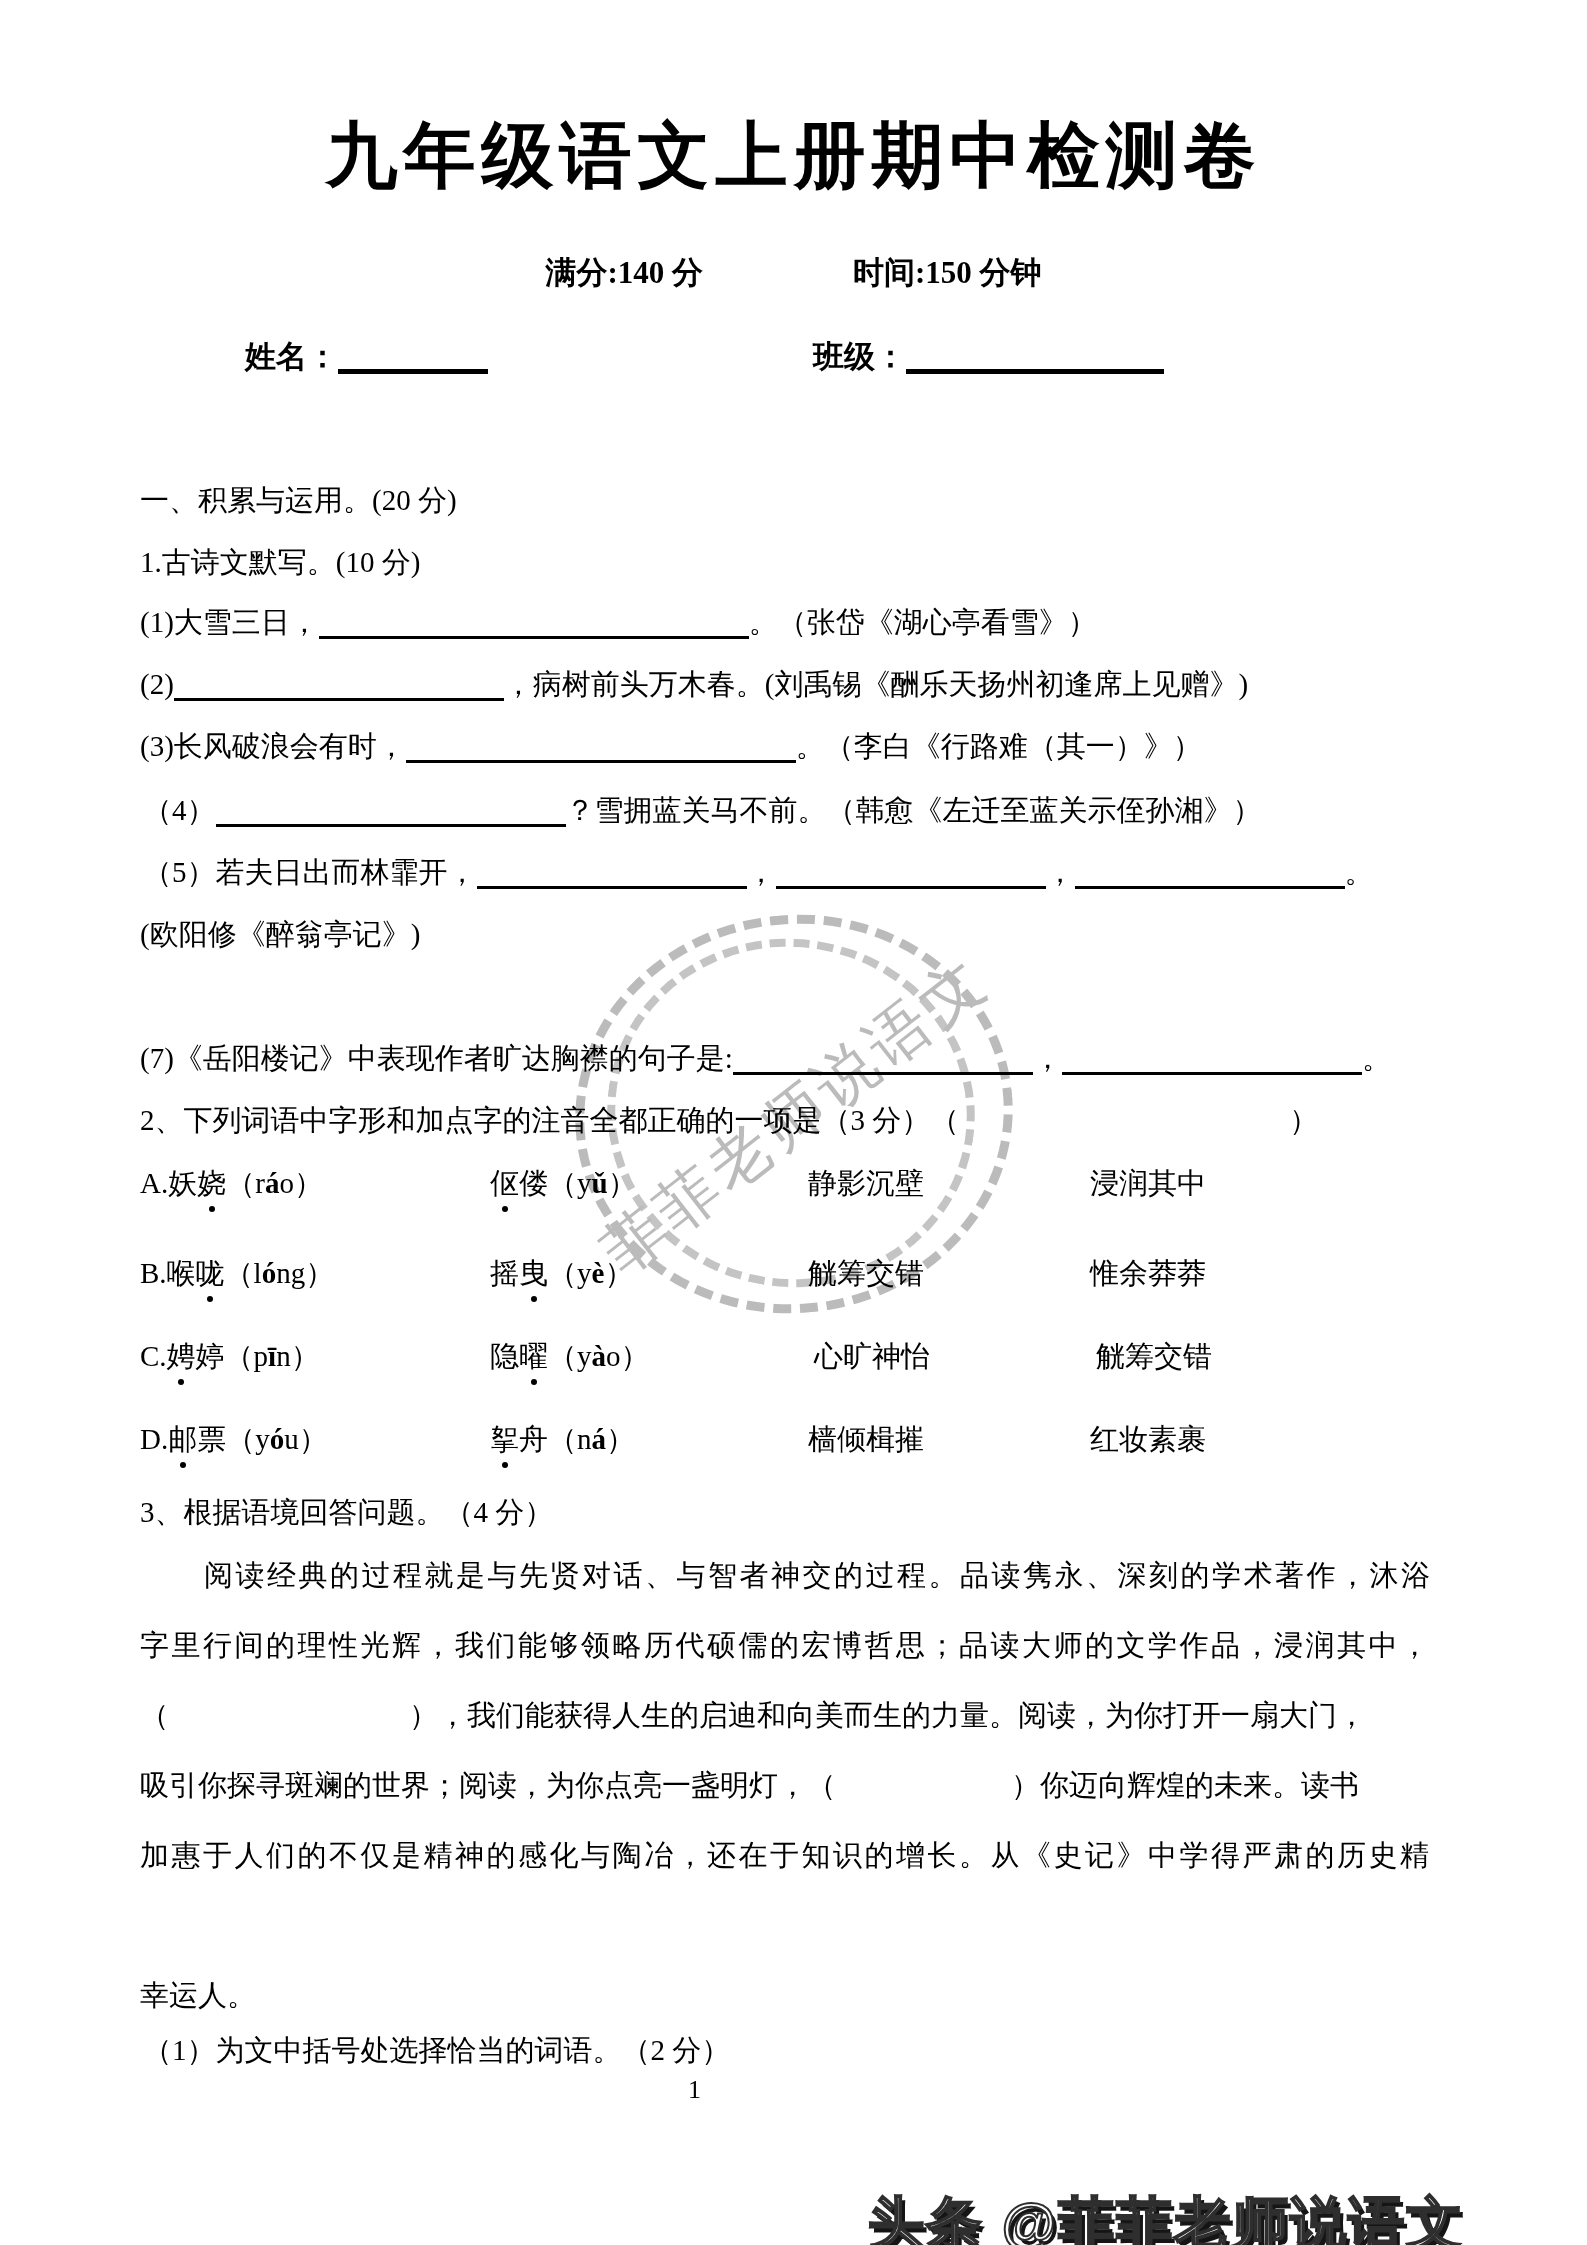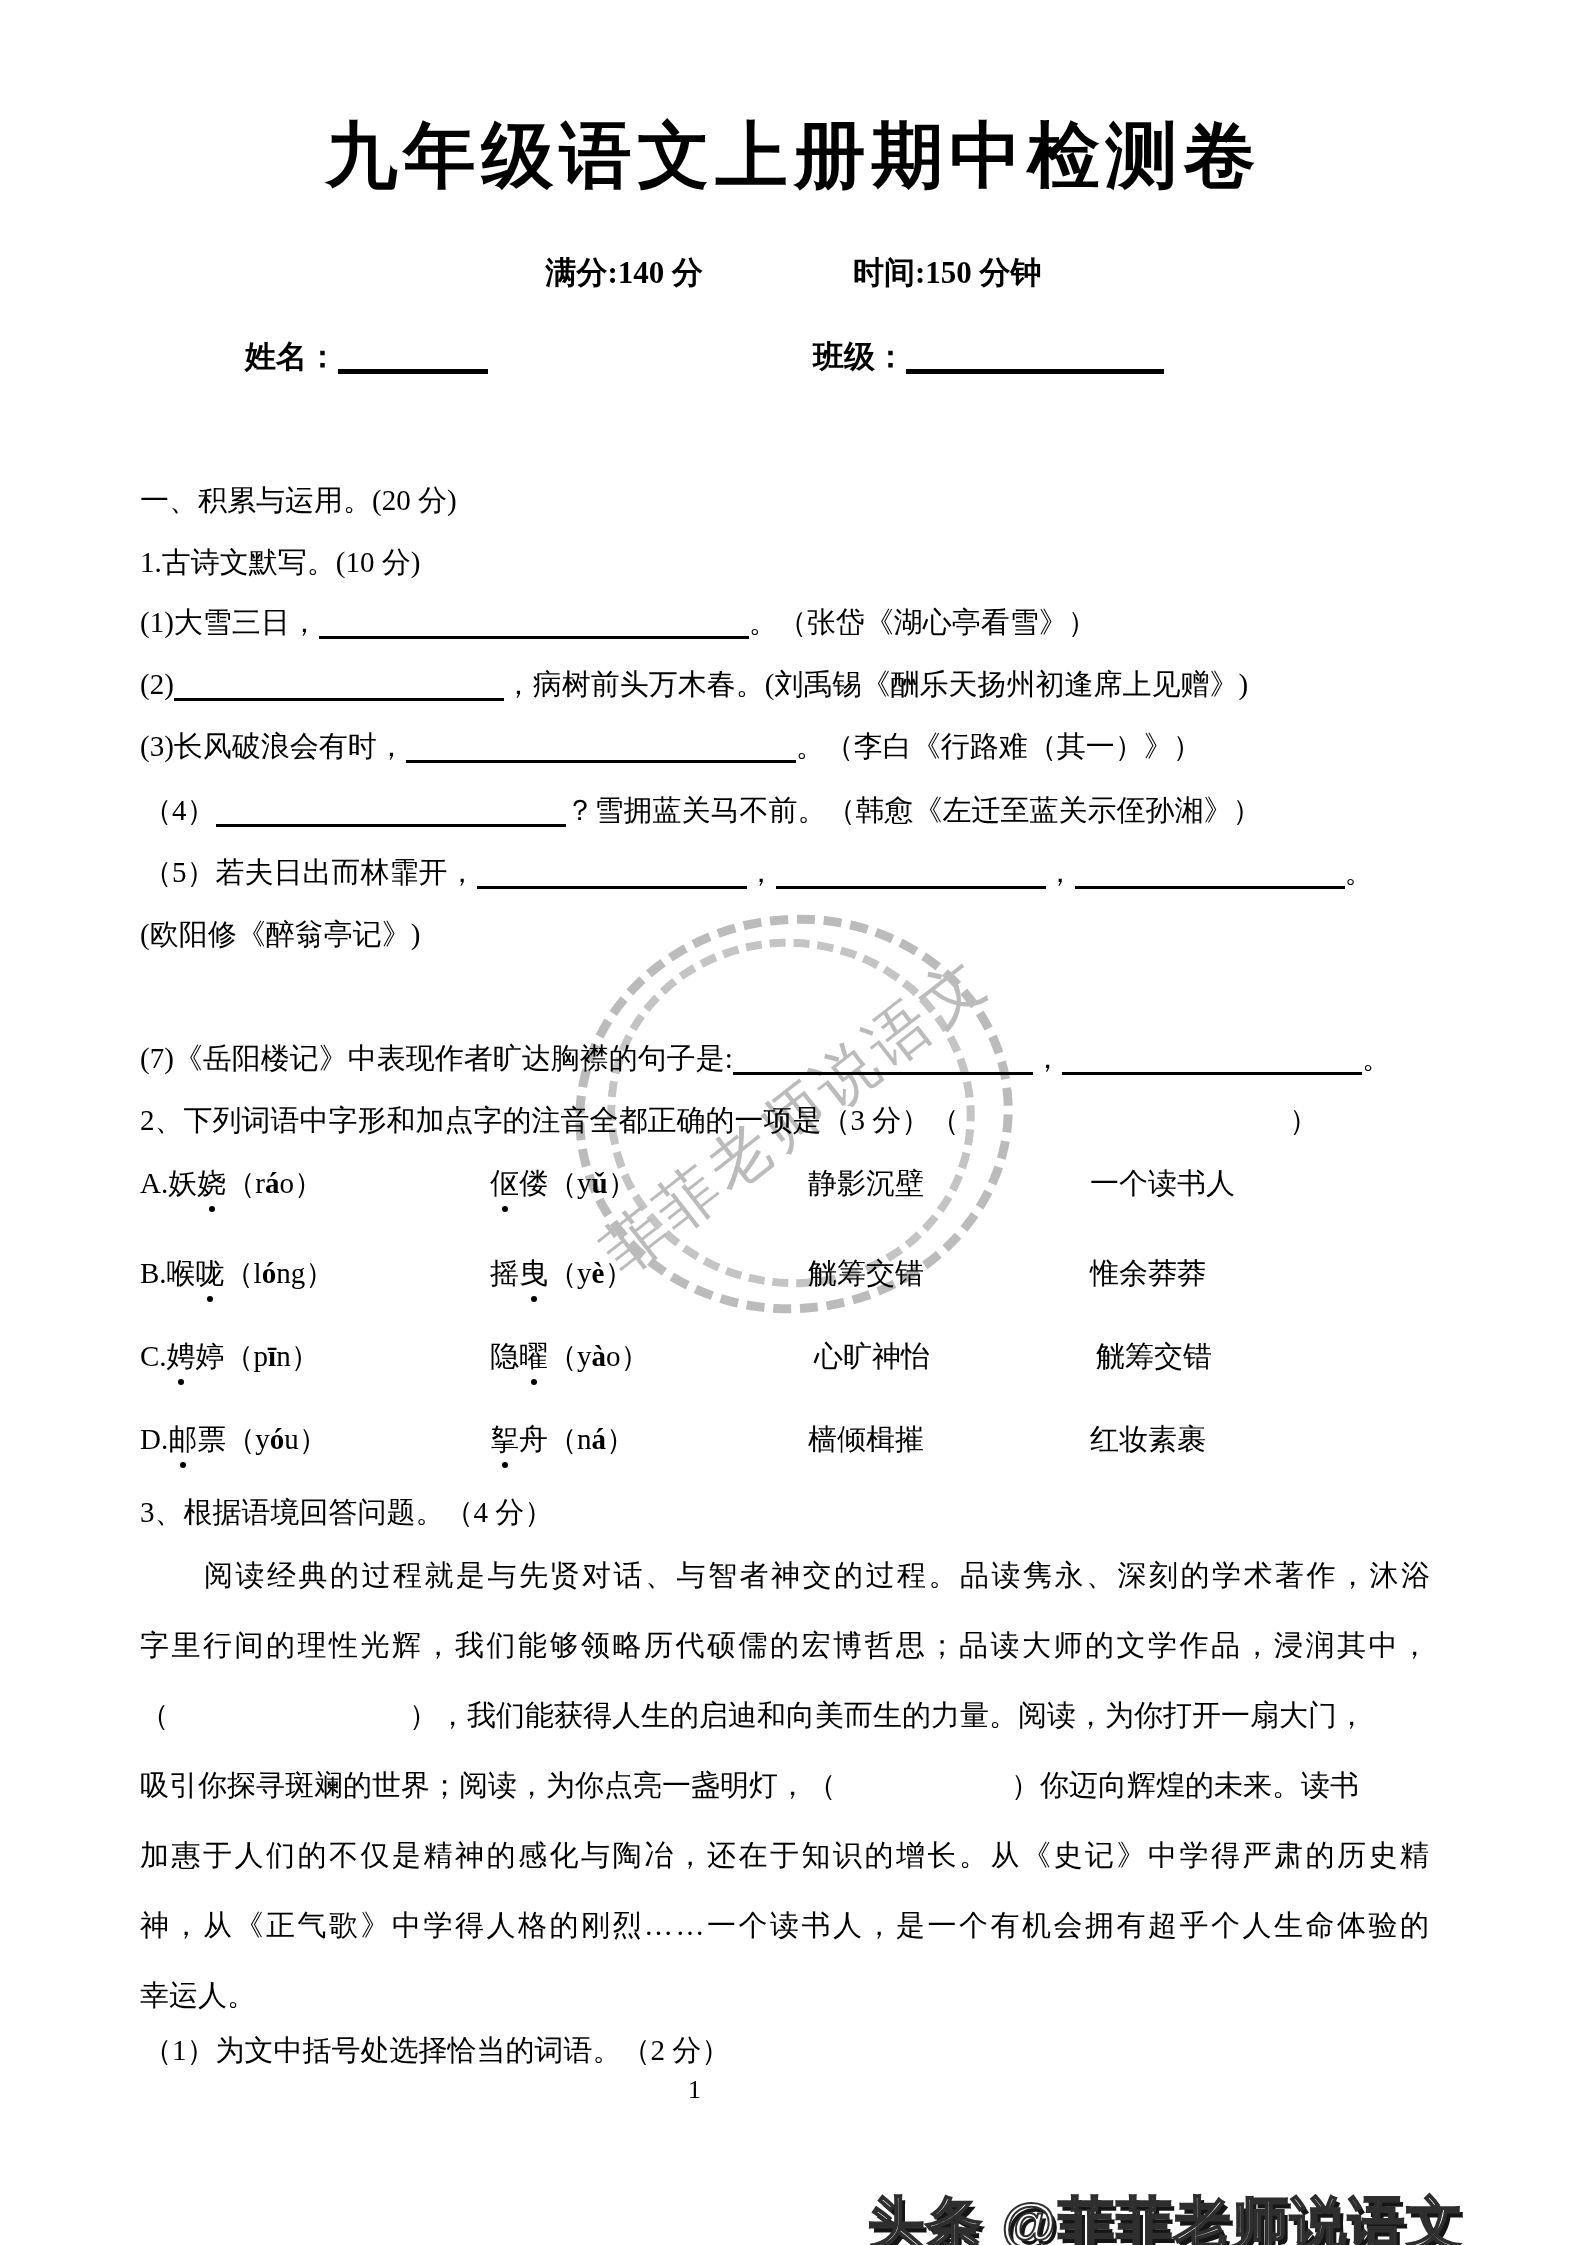--- a/index.html
+++ b/index.html
@@ -105,40 +105,39 @@
       <div class="line" style="left: 140px; top: 664px;"><span>(2)</span><span class="blank" style="width: 330px;"></span><span>，病树前头万木春。(刘禹锡《酬乐天扬州初逢席上见赠》)</span></div>
       <div class="line" style="left: 140px; top: 726px;"><span>(3)长风破浪会有时，</span><span class="blank" style="width: 390px;"></span><span>。（李白《行路难（其一）》）</span></div>
       <div class="line" style="left: 143px; top: 790px;"><span>（4）</span><span class="blank" style="width: 350px;"></span><span>？雪拥蓝关马不前。（韩愈《左迁至蓝关示侄孙湘》）</span></div>
       <div class="line" style="left: 143px; top: 852px;"><span>（5）若夫日出而林霏开，</span><span class="blank" style="width: 270px;"></span><span>，</span><span class="blank" style="width: 270px;"></span><span>，</span><span class="blank" style="width: 270px;"></span><span>。</span></div>
       <div class="line" style="left: 140px; top: 914px;"><span>(欧阳修《醉翁亭记》)</span></div>
       <div class="line" style="left: 140px; top: 1038px;"><span>(7)《岳阳楼记》中表现作者旷达胸襟的句子是:</span><span class="blank" style="width: 300px;"></span><span>，</span><span class="blank" style="width: 300px;"></span><span>。</span></div>
       <div class="line" style="left: 140px; top: 1100px;"><span>2、下列词语中字形和加点字的注音全都正确的一项是（3 分）（</span><span class="gap" style="width: 330px;"></span><span>）</span></div>
       <div class="line" style="left: 140px; top: 1163px;"><span>A.妖</span><span class="dotc">娆</span><span>（r</span><span class="tone">á</span><span>o）</span></div>
       <div class="line" style="left: 490px; top: 1163px;"><span class="dotc">伛</span><span>偻（y</span><span class="tone">ǔ</span><span>）</span></div>
       <div class="line" style="left: 808px; top: 1163px;"><span>静影沉壁</span></div>
-      <div class="line" style="left: 1090px; top: 1163px;"><span>一个读书人</span></div>
+      <div class="line" style="left: 1090px; top: 1163px;"><span>浸润其中</span></div>
       <div class="line" style="left: 140px; top: 1253px;"><span>B.喉</span><span class="dotc">咙</span><span>（l</span><span class="tone">ó</span><span>ng）</span></div>
       <div class="line" style="left: 490px; top: 1253px;"><span>摇</span><span class="dotc">曳</span><span>（y</span><span class="tone">è</span><span>）</span></div>
       <div class="line" style="left: 808px; top: 1253px;"><span>觥筹交错</span></div>
       <div class="line" style="left: 1090px; top: 1253px;"><span>惟余莽莽</span></div>
       <div class="line" style="left: 140px; top: 1336px;"><span>C.</span><span class="dotc">娉</span><span>婷（p</span><span class="tone">ī</span><span>n）</span></div>
       <div class="line" style="left: 490px; top: 1336px;"><span>隐</span><span class="dotc">曜</span><span>（y</span><span class="tone">à</span><span>o）</span></div>
       <div class="line" style="left: 814px; top: 1336px;"><span>心旷神怡</span></div>
       <div class="line" style="left: 1096px; top: 1336px;"><span>觥筹交错</span></div>
       <div class="line" style="left: 140px; top: 1419px;"><span>D.</span><span class="dotc">邮</span><span>票（y</span><span class="tone">ó</span><span>u）</span></div>
       <div class="line" style="left: 490px; top: 1419px;"><span class="dotc">挐</span><span>舟（n</span><span class="tone">á</span><span>）</span></div>
       <div class="line" style="left: 808px; top: 1419px;"><span>樯倾楫摧</span></div>
       <div class="line" style="left: 1090px; top: 1419px;"><span>红妆素裹</span></div>
       <div class="line" style="left: 140px; top: 1492px;"><span>3、根据语境回答问题。（4 分）</span></div>
       <div class="line stretch" style="left: 140px; top: 1555px;"><span class="gap" style="width: 64px;"></span><span>阅读经典的过程就是与先贤对话、与智者神交的过程。品读隽永、深刻的学术著作，沐浴</span></div>
       <div class="line stretch" style="left: 140px; top: 1625px;"><span>字里行间的理性光辉，我们能够领略历代硕儒的宏博哲思；品读大师的文学作品，浸润其中，</span></div>
       <div class="line" style="left: 140px; top: 1695px;"><span>（</span><span class="gap" style="width: 240px;"></span><span>），我们能获得人生的启迪和向美而生的力量。阅读，为你打开一扇大门，</span></div>
       <div class="line" style="left: 140px; top: 1765px;"><span>吸引你探寻斑斓的世界；阅读，为你点亮一盏明灯，（</span><span class="gap" style="width: 175px;"></span><span>）你迈向辉煌的未来。读书</span></div>
       <div class="line stretch" style="left: 140px; top: 1835px;"><span>加惠于人们的不仅是精神的感化与陶冶，还在于知识的增长。从《史记》中学得严肃的历史精</span></div>
-      <div class="line stretch" style="left: 140px; top: 1905px;"><span>神，从《正气歌》中学得人格的刚烈……一个读书人，是一个有机会拥有超乎个人生命体验的</span></div>
       <div class="line" style="left: 140px; top: 1975px;"><span>幸运人。</span></div>
       <div class="line" style="left: 143px; top: 2030px;"><span>（1）为文中括号处选择恰当的词语。（2 分）</span></div>
     </div>
 
   <div class="pagenum">1</div>
   <div class="brand">头条 @菲菲老师说语文</div>
 
 </div>
 
 </body></html>

